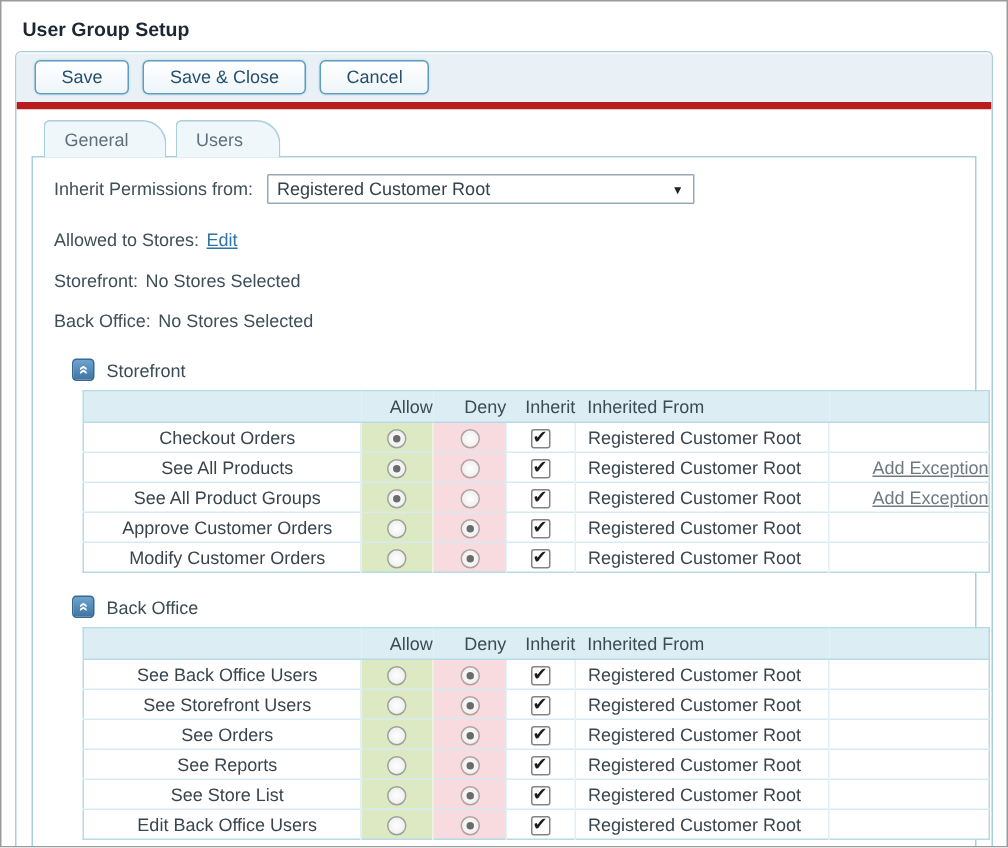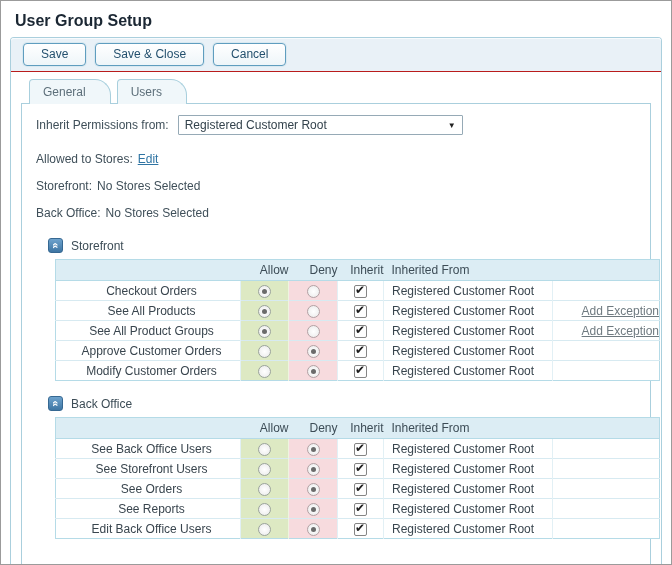--- a/index.html
+++ b/index.html
@@ -1,26 +1,26 @@
 <!DOCTYPE html>
 <html><head>
 <meta charset="utf-8">
 <style>
   * { box-sizing: border-box; margin: 0; padding: 0; }
   html,body { background:#fff; }
   body { font-family: "Liberation Sans", "DejaVu Sans", sans-serif; font-size:12px; color:#3f4f59; }
 
   .screen { position:relative; width:672px; height:565px; border:1px solid #9b9b9b; background:#fff; overflow:hidden; }
 
-  .page-title { margin:11px 0 7px 14px; font-size:16px; font-weight:bold; color:#1b2733; }
+  .page-title { margin:11px 0 7px 14px; font-size:13px; font-weight:bold; color:#1b2733; }
 
   .group-box { margin:0 9px; border:1px solid #aacfdd; border-bottom:none; border-radius:4px 4px 0 0; }
 
   
-  .toolbar { background:#e9f1f7; border-bottom:1px solid #b91c1c; padding:5px 12px; display:flex; gap:9px; border-radius:3px 3px 0 0; box-shadow: inset 0 1px 0 #f8fbfd; }
+  .toolbar { background:#e9f1f7; border-bottom:5px solid #b91c1c; padding:5px 12px; display:flex; gap:9px; border-radius:3px 3px 0 0; box-shadow: inset 0 1px 0 #f8fbfd; }
   .btn { font-family:inherit; font-size:12px; color:#24506e; background:linear-gradient(#ffffff,#eef5f9); border:1px solid #5f9dbf; border-radius:4px; padding:3px 17px 4px; cursor:pointer; box-shadow:0 0 0 1px #d9e9f1; }
 
   
   .tab-strip { display:flex; gap:6px; padding:7px 0 0 18px; position:relative; z-index:2; }
   .tab { position:relative; border:1px solid #a8cfdd; border-bottom:none; border-radius:4px 16px 0 0; background:#f0f7fa; color:#5d6f7a; padding:5px 24px 5px 13px; margin-bottom:-1px; cursor:pointer; }
   .tab.active { background:#ffffff; color:#2c3b45; z-index:3; }
   .tab .annotation { position:absolute; left:-4px; top:-4px; right:-2px; bottom:-6px; border:4px solid #e8823c; border-radius:3px; pointer-events:none; }
 
   
   .panel { position:relative; z-index:1; margin:0 10px; border:1px solid #aacfdd; background:#fff; padding:11px 12px 14px; min-height:470px; }
@@ -242,20 +242,28 @@
 
   <tr>
     <td class="c-label">See Reports</td>
     <td class="c-allow"><span class="radio"></span></td>
     <td class="c-deny"><span class="radio checked"></span></td>
     <td class="c-inherit"><span class="checkbox checked"></span></td>
     <td class="c-from">Registered Customer Root</td>
     <td class="c-exc"></td>
   </tr>
 
+  <tr>
+    <td class="c-label">See Store List</td>
+    <td class="c-allow"><span class="radio"></span></td>
+    <td class="c-deny"><span class="radio checked"></span></td>
+    <td class="c-inherit"><span class="checkbox checked"></span></td>
+    <td class="c-from">Registered Customer Root</td>
+    <td class="c-exc"></td>
+  </tr>
 
   <tr>
     <td class="c-label">Edit Back Office Users</td>
     <td class="c-allow"><span class="radio"></span></td>
     <td class="c-deny"><span class="radio checked"></span></td>
     <td class="c-inherit"><span class="checkbox checked"></span></td>
     <td class="c-from">Registered Customer Root</td>
     <td class="c-exc"></td>
   </tr>
 </tbody>

